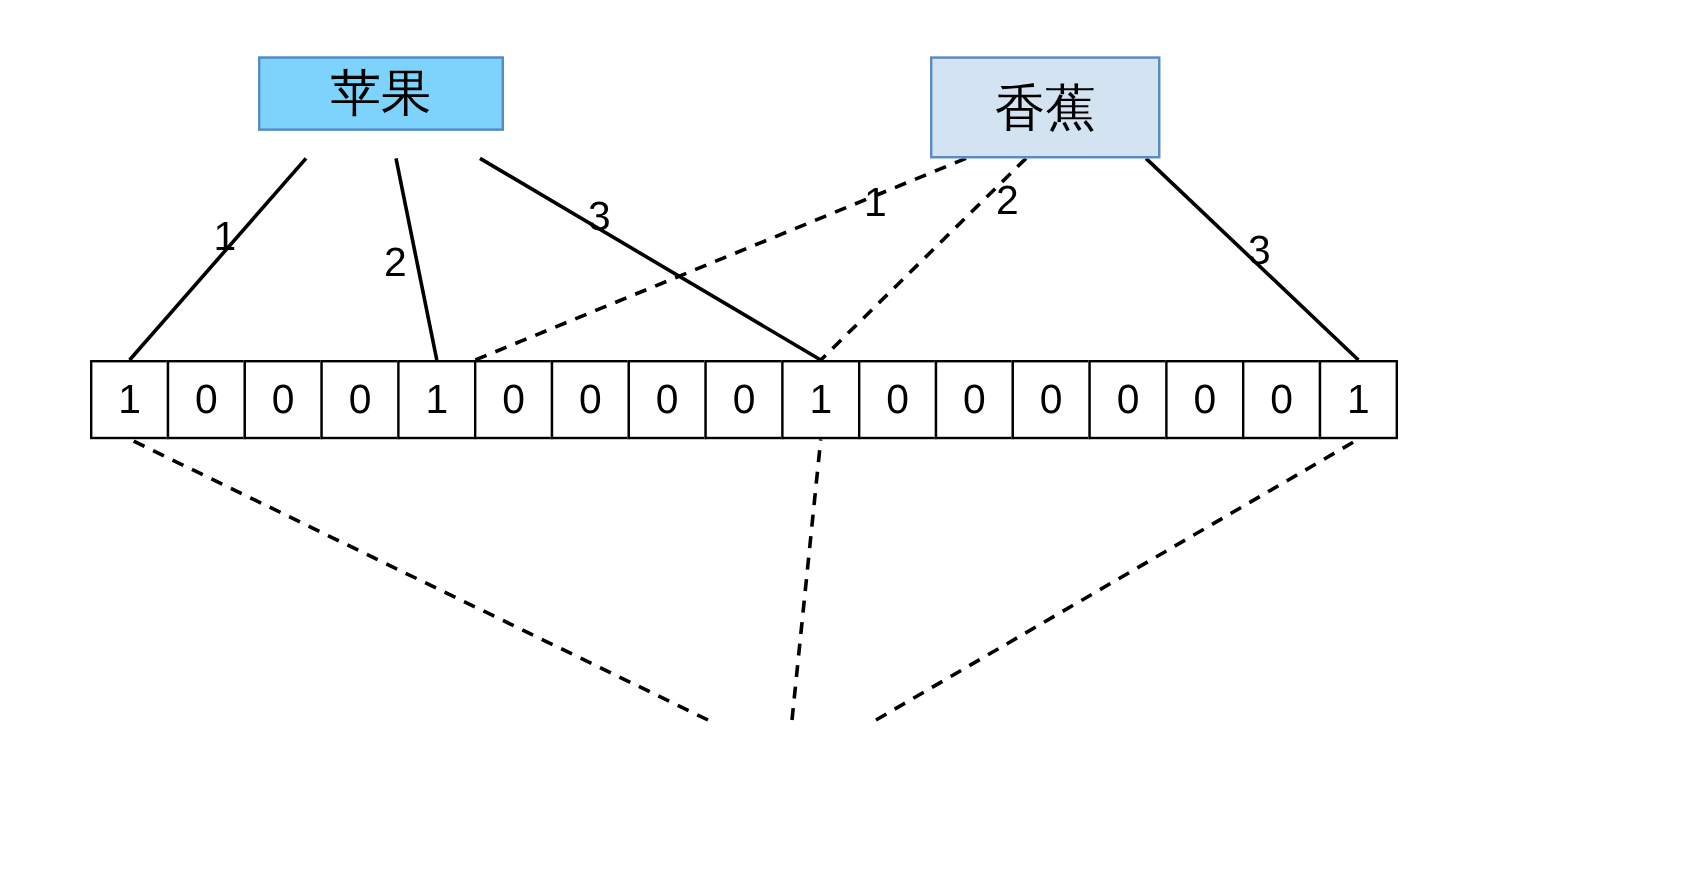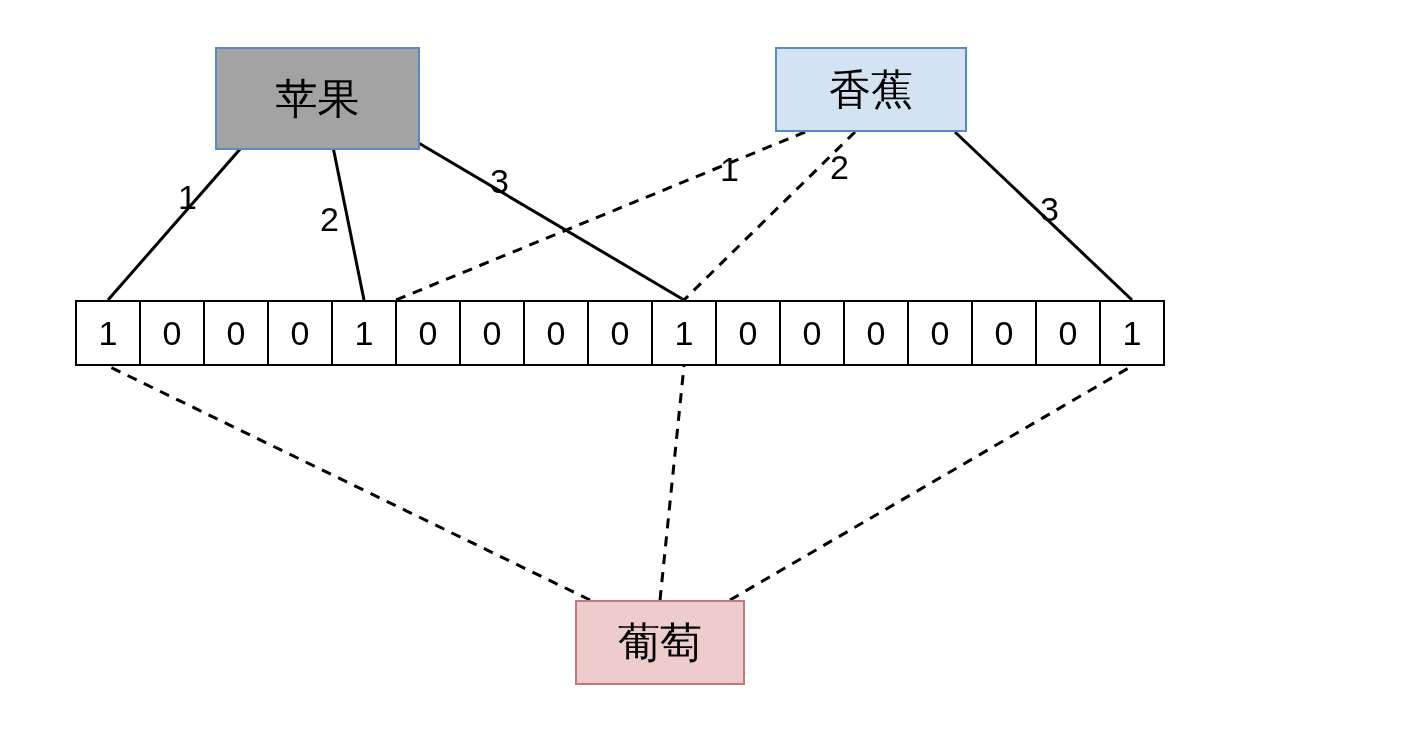--- a/index.html
+++ b/index.html
@@ -29,22 +29,22 @@
     display: flex;
     align-items: center;
     justify-content: center;
     font-size: 42px;
     box-sizing: border-box;
   }
   .node-apple {
     left: 215px;
     top: 47px;
     width: 205px;
-    height: 103px;
-    background: #a3a3a3;
+    height: 62px;
+    background: #7dd3fc;
     border-color: #5a8ac6;
   }
   .node-banana {
     left: 775px;
     top: 47px;
     width: 192px;
     height: 85px;
     background: #d3e3f1;
     border-color: #5a8ac6;
   }
@@ -104,23 +104,20 @@
     <line x1="660" y1="600" x2="684" y2="366" stroke="#000" stroke-width="3" stroke-dasharray="10,8"></line>
     <line x1="730" y1="600" x2="1132" y2="366" stroke="#000" stroke-width="3" stroke-dasharray="10,8"></line>
   </svg>
 
   <div class="node-box node-apple">
     <span>苹果</span>
   </div>
   <div class="node-box node-banana">
     <span>香蕉</span>
   </div>
-  <div class="node-box node-grape">
-    <span>葡萄</span>
-  </div>
 
   <div class="bit-row">
     <div class="bit-cell">
         <span>1</span>
       </div>
     <div class="bit-cell">
         <span>0</span>
       </div>
     <div class="bit-cell">
         <span>0</span>

